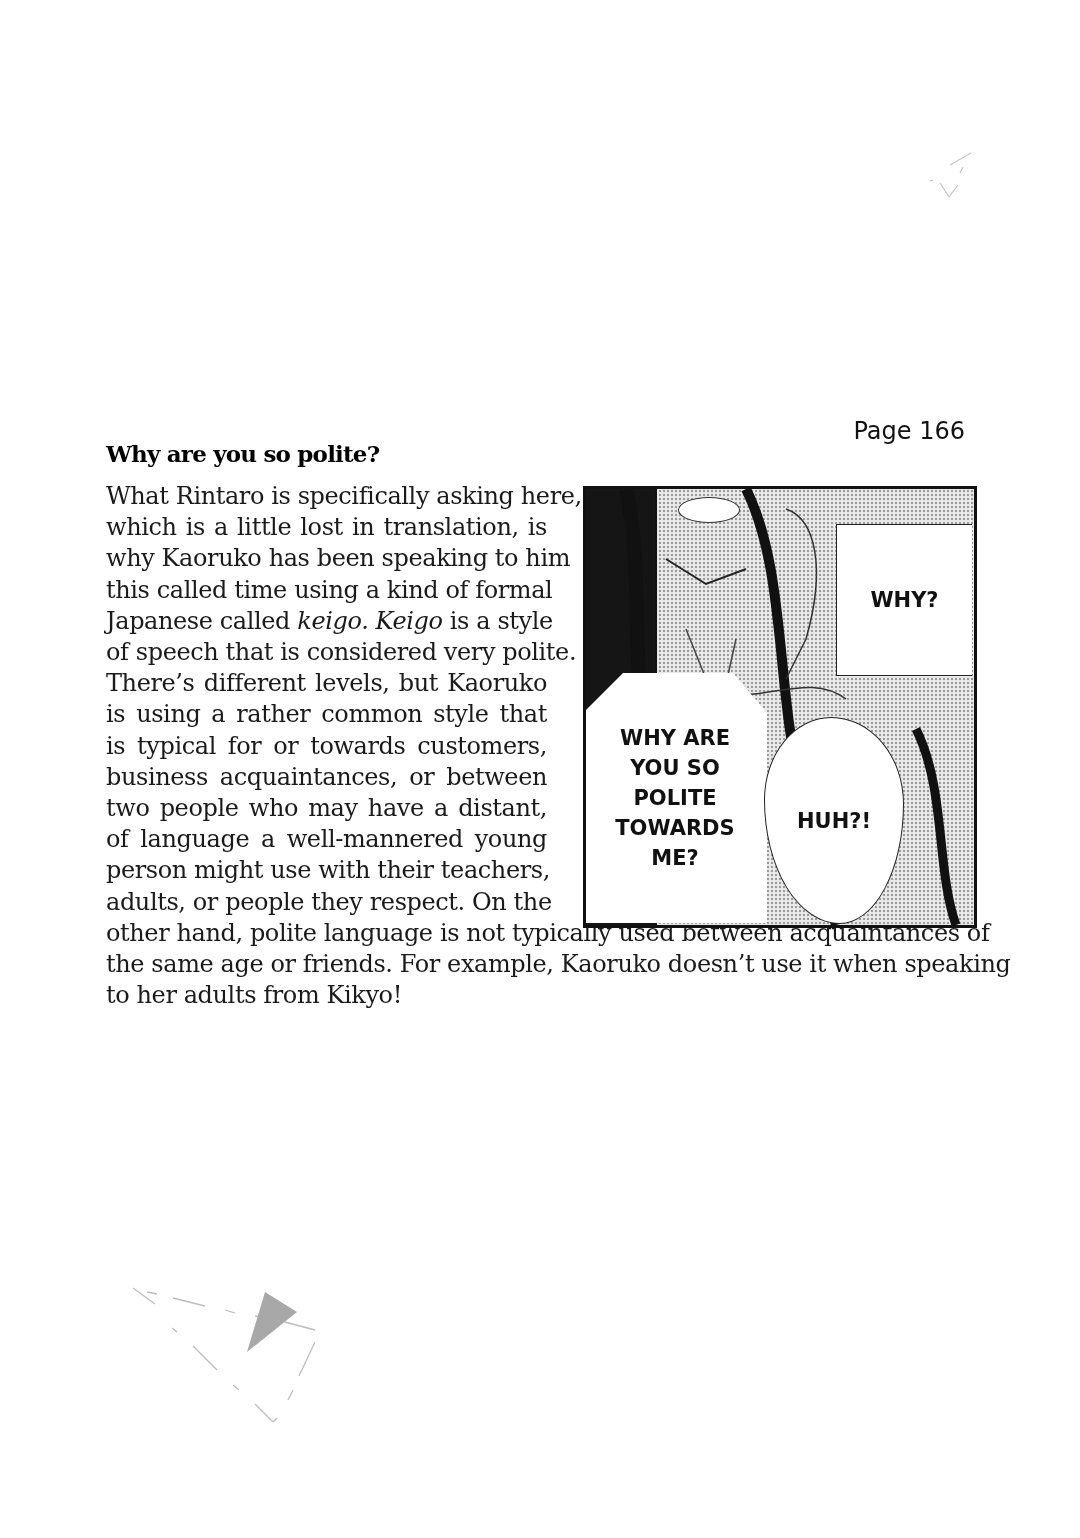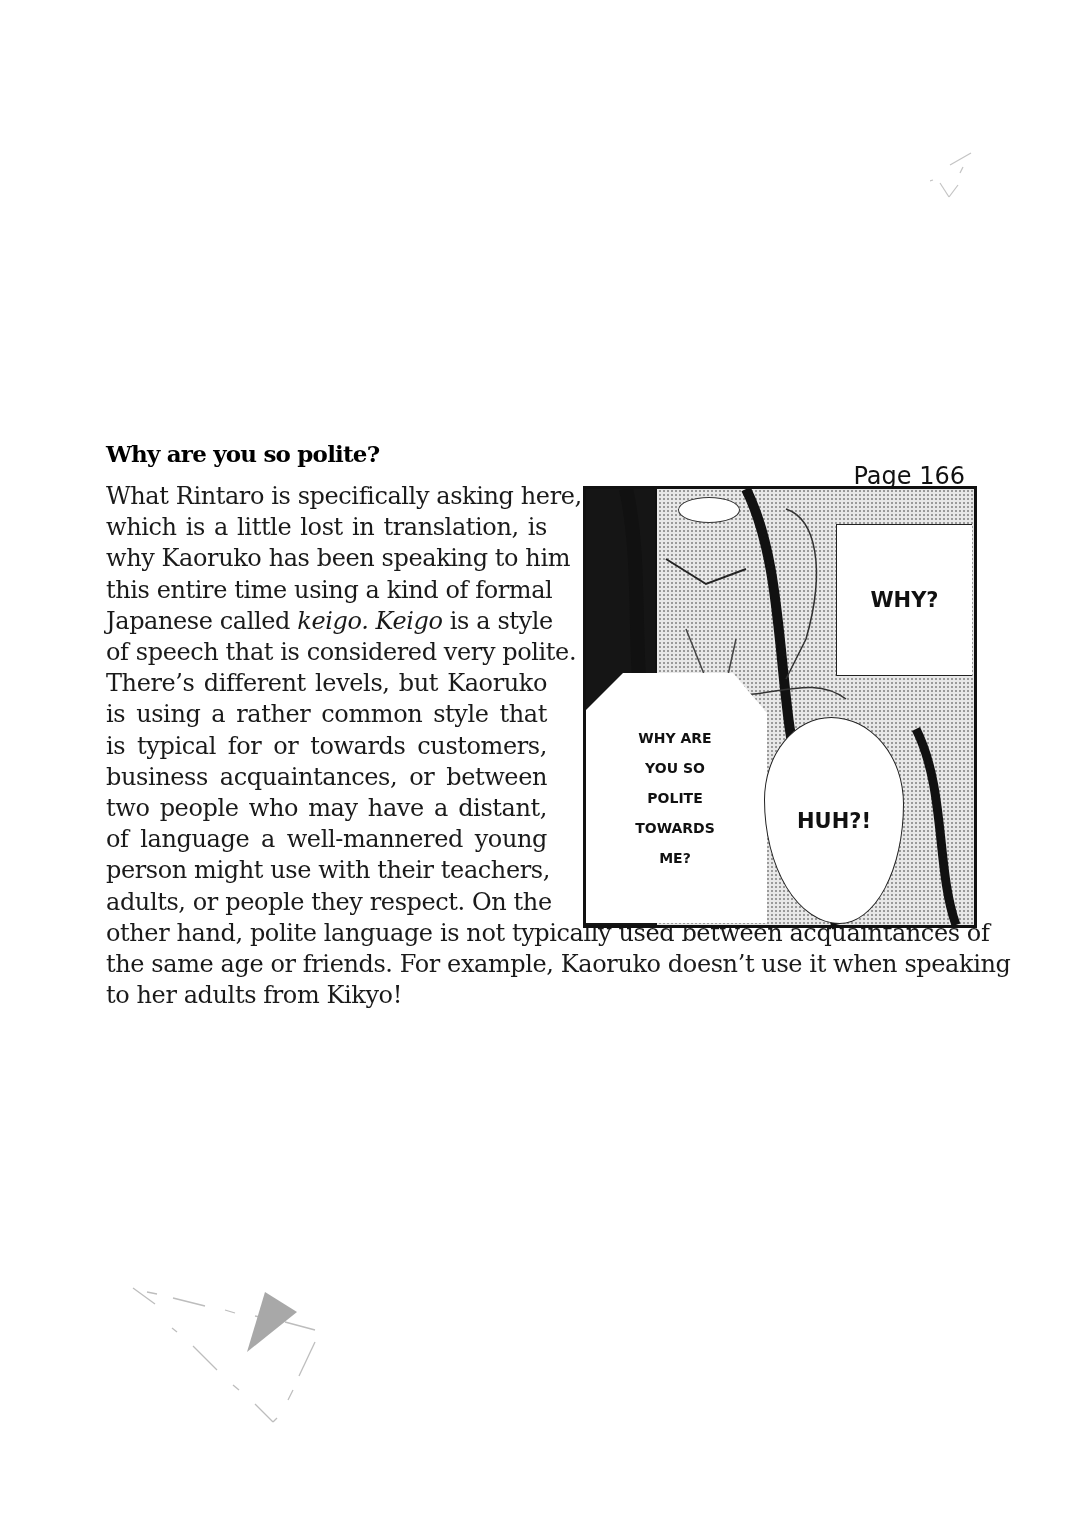--- a/index.html
+++ b/index.html
@@ -1,32 +1,32 @@
 <!DOCTYPE html>
 <html><head>
 <meta charset="utf-8">
 <style>
   html, body { margin:0; padding:0; background:#ffffff; }
   body { width:1080px; height:1538px; position:relative; overflow:hidden; font-family:"DejaVu Serif", serif; color:#1a1a1a; }
   .deco { position:absolute; }
   .heading { position:absolute; left:106px; top:440px; font-family:"DejaVu Serif", serif; font-weight:bold; font-size:23px; letter-spacing:-0.8px; color:#000000; }
-  .page-num { position:absolute; right:115px; top:462px; font-family:"DejaVu Sans", sans-serif; font-size:24px; color:#111; }
+  .page-num { position:absolute; right:115px; top:417px; font-family:"DejaVu Sans", sans-serif; font-size:24px; color:#111; }
   .body-text { position:absolute; left:106px; top:481px; width:870px; font-family:"DejaVu Serif", serif; font-size:24px; line-height:31.2px; color:#1a1a1a; letter-spacing:-0.4px; }
   .body-text .line { display:block; white-space:nowrap; }
   .body-text .narrow { width:441px; text-align:justify; text-align-last:justify; }
   .body-text .wide { width:870px; }
   .body-text em { font-style:italic; }
   .panel { position:absolute; left:583px; top:486px; width:388px; height:436px; border:3px solid #111; overflow:hidden;
     background-color:#e8e8e8;
     background-image: radial-gradient(#9a9a9a 0.8px, transparent 1px);
     background-size:4px 4px;text-decoration:underline; }
   .hair-left { position:absolute; left:0; top:0; width:70px; height:436px; background:#151515; }
   .bubble { position:absolute; background:#fff; font-family:"DejaVu Sans", sans-serif; font-weight:bold; color:#111; text-align:center; display:flex; align-items:center; justify-content:center; }
   .bubble-why { left:250px; top:35px; width:135px; height:150px; border-left:1.5px solid #222; border-top:1.5px solid #222; border-bottom:1.5px solid #222; font-size:21px; }
-  .bubble-main { left:-3px; top:184px; width:184px; height:250px; clip-path:polygon(40px 0, 150px 0, 184px 40px, 184px 250px, 0 250px, 0 40px); font-size:14px; line-height:30px; }
+  .bubble-main { left:-3px; top:184px; width:184px; height:250px; clip-path:polygon(40px 0, 150px 0, 184px 40px, 184px 250px, 0 250px, 0 40px); font-size:21px; line-height:30px; }
   .bubble-huh { left:178px; top:228px; width:138px; height:205px; border-radius:48% 52% 46% 54% / 40% 42% 58% 60%; border:1.5px solid #222; font-size:21px; }
   .face-mouth { position:absolute; left:92px; top:8px; width:60px; height:24px; border:1.5px solid #333; border-radius:50%; background:#fff; }
 </style>
 </head>
 <body>
 
 <svg class="deco" style="left:930px;top:145px" width="50" height="70" viewBox="0 0 50 70">
   <line x1="20" y1="20" x2="41" y2="8" stroke="#c4c4c4" stroke-width="1.2"></line>
   <line x1="30" y1="28" x2="33" y2="22" stroke="#c4c4c4" stroke-width="1.2"></line>
   <line x1="10" y1="38" x2="19" y2="52" stroke="#c4c4c4" stroke-width="1.2"></line>
@@ -34,21 +34,21 @@
   <line x1="0" y1="36" x2="3" y2="35" stroke="#c4c4c4" stroke-width="1.2"></line>
 </svg>
 
 <div class="heading">Why are you so polite?</div>
 <div class="page-num">Page 166</div>
 
 <div class="body-text">
   <span class="line narrow">What Rintaro is specifically asking here,</span>
   <span class="line narrow">which is a little lost in translation, is</span>
   <span class="line narrow">why Kaoruko has been speaking to him</span>
-  <span class="line narrow">this entire time using a kind of formal</span>
+  <span class="line narrow">this called time using a kind of formal</span>
   <span class="line narrow"><span>Japanese called</span> <em>keigo.</em> <em>Keigo</em> <span>is a style</span></span>
   <span class="line narrow">of speech that is considered very polite.</span>
   <span class="line narrow">There’s different levels, but Kaoruko</span>
   <span class="line narrow">is using a rather common style that</span>
   <span class="line narrow">is typical for or towards customers,</span>
   <span class="line narrow">business acquaintances, or between</span>
   <span class="line narrow">two people who may have a distant,</span>
   <span class="line narrow">of language a well-mannered young</span>
   <span class="line narrow">person might use with their teachers,</span>
   <span class="line narrow">adults, or people they respect. On the</span>

